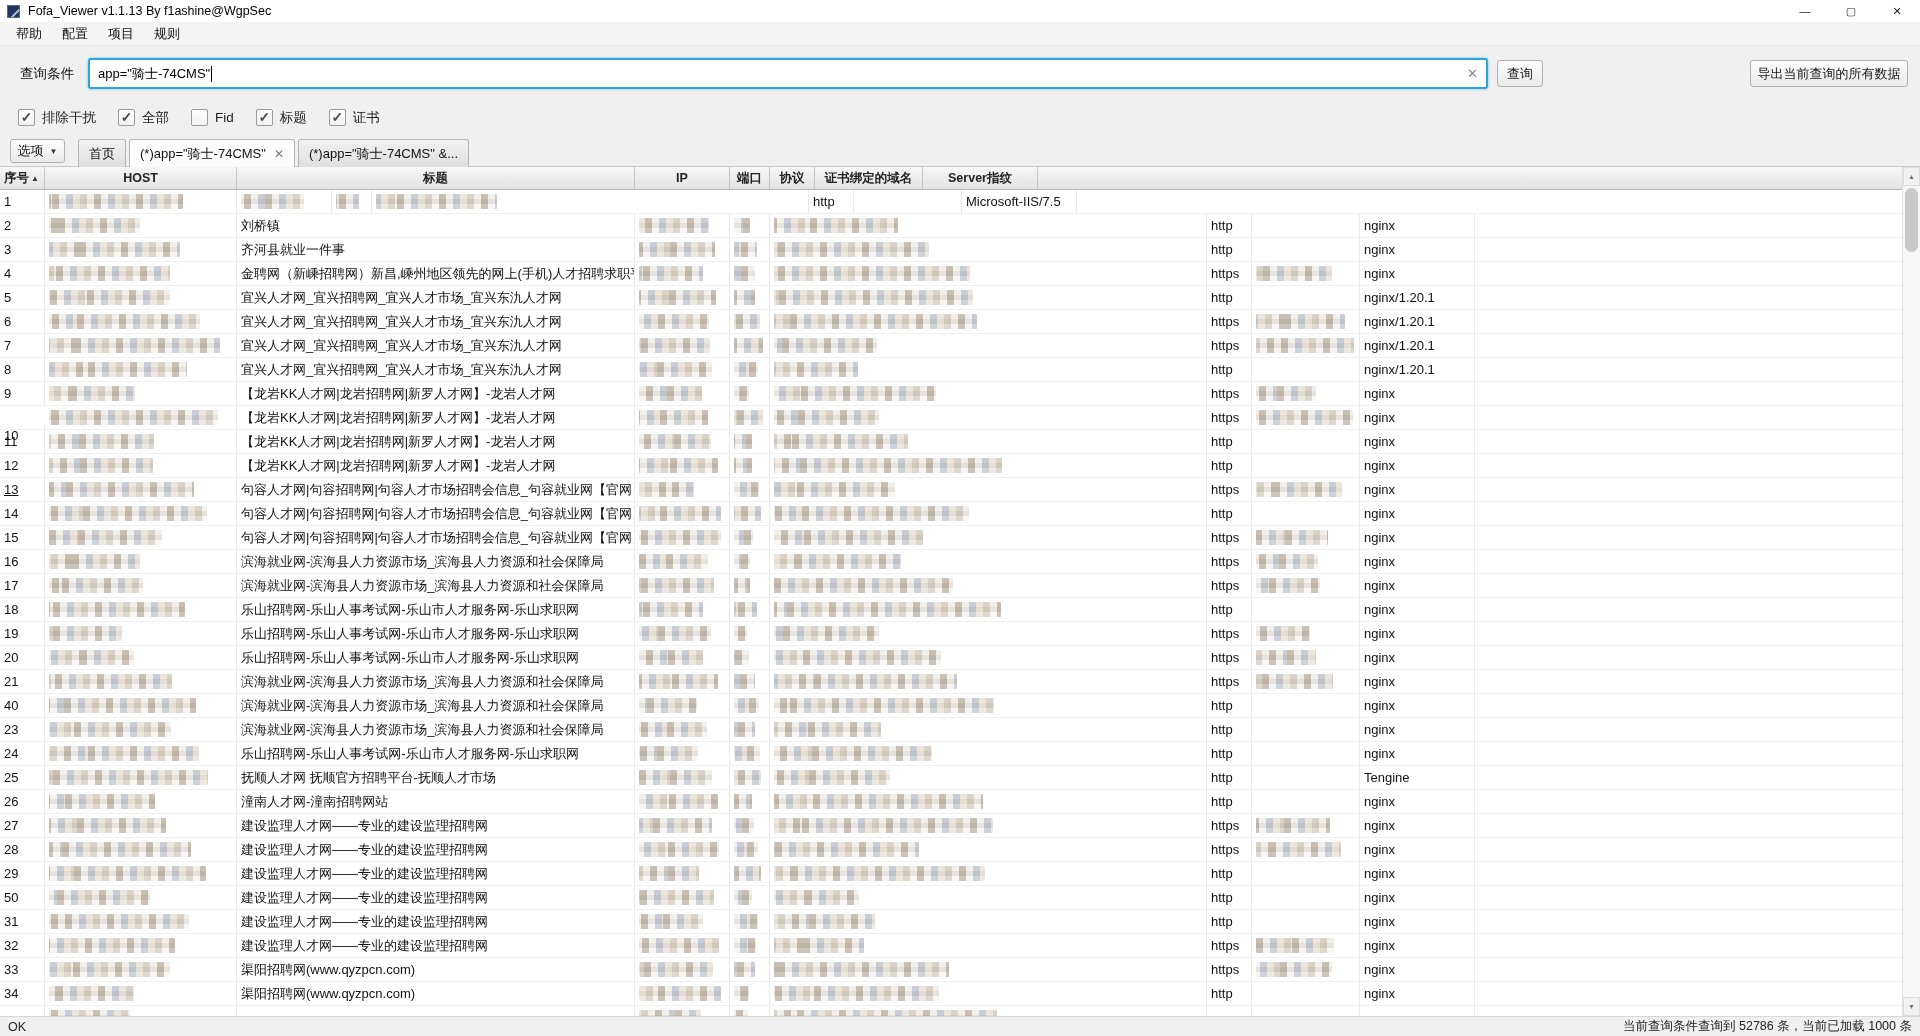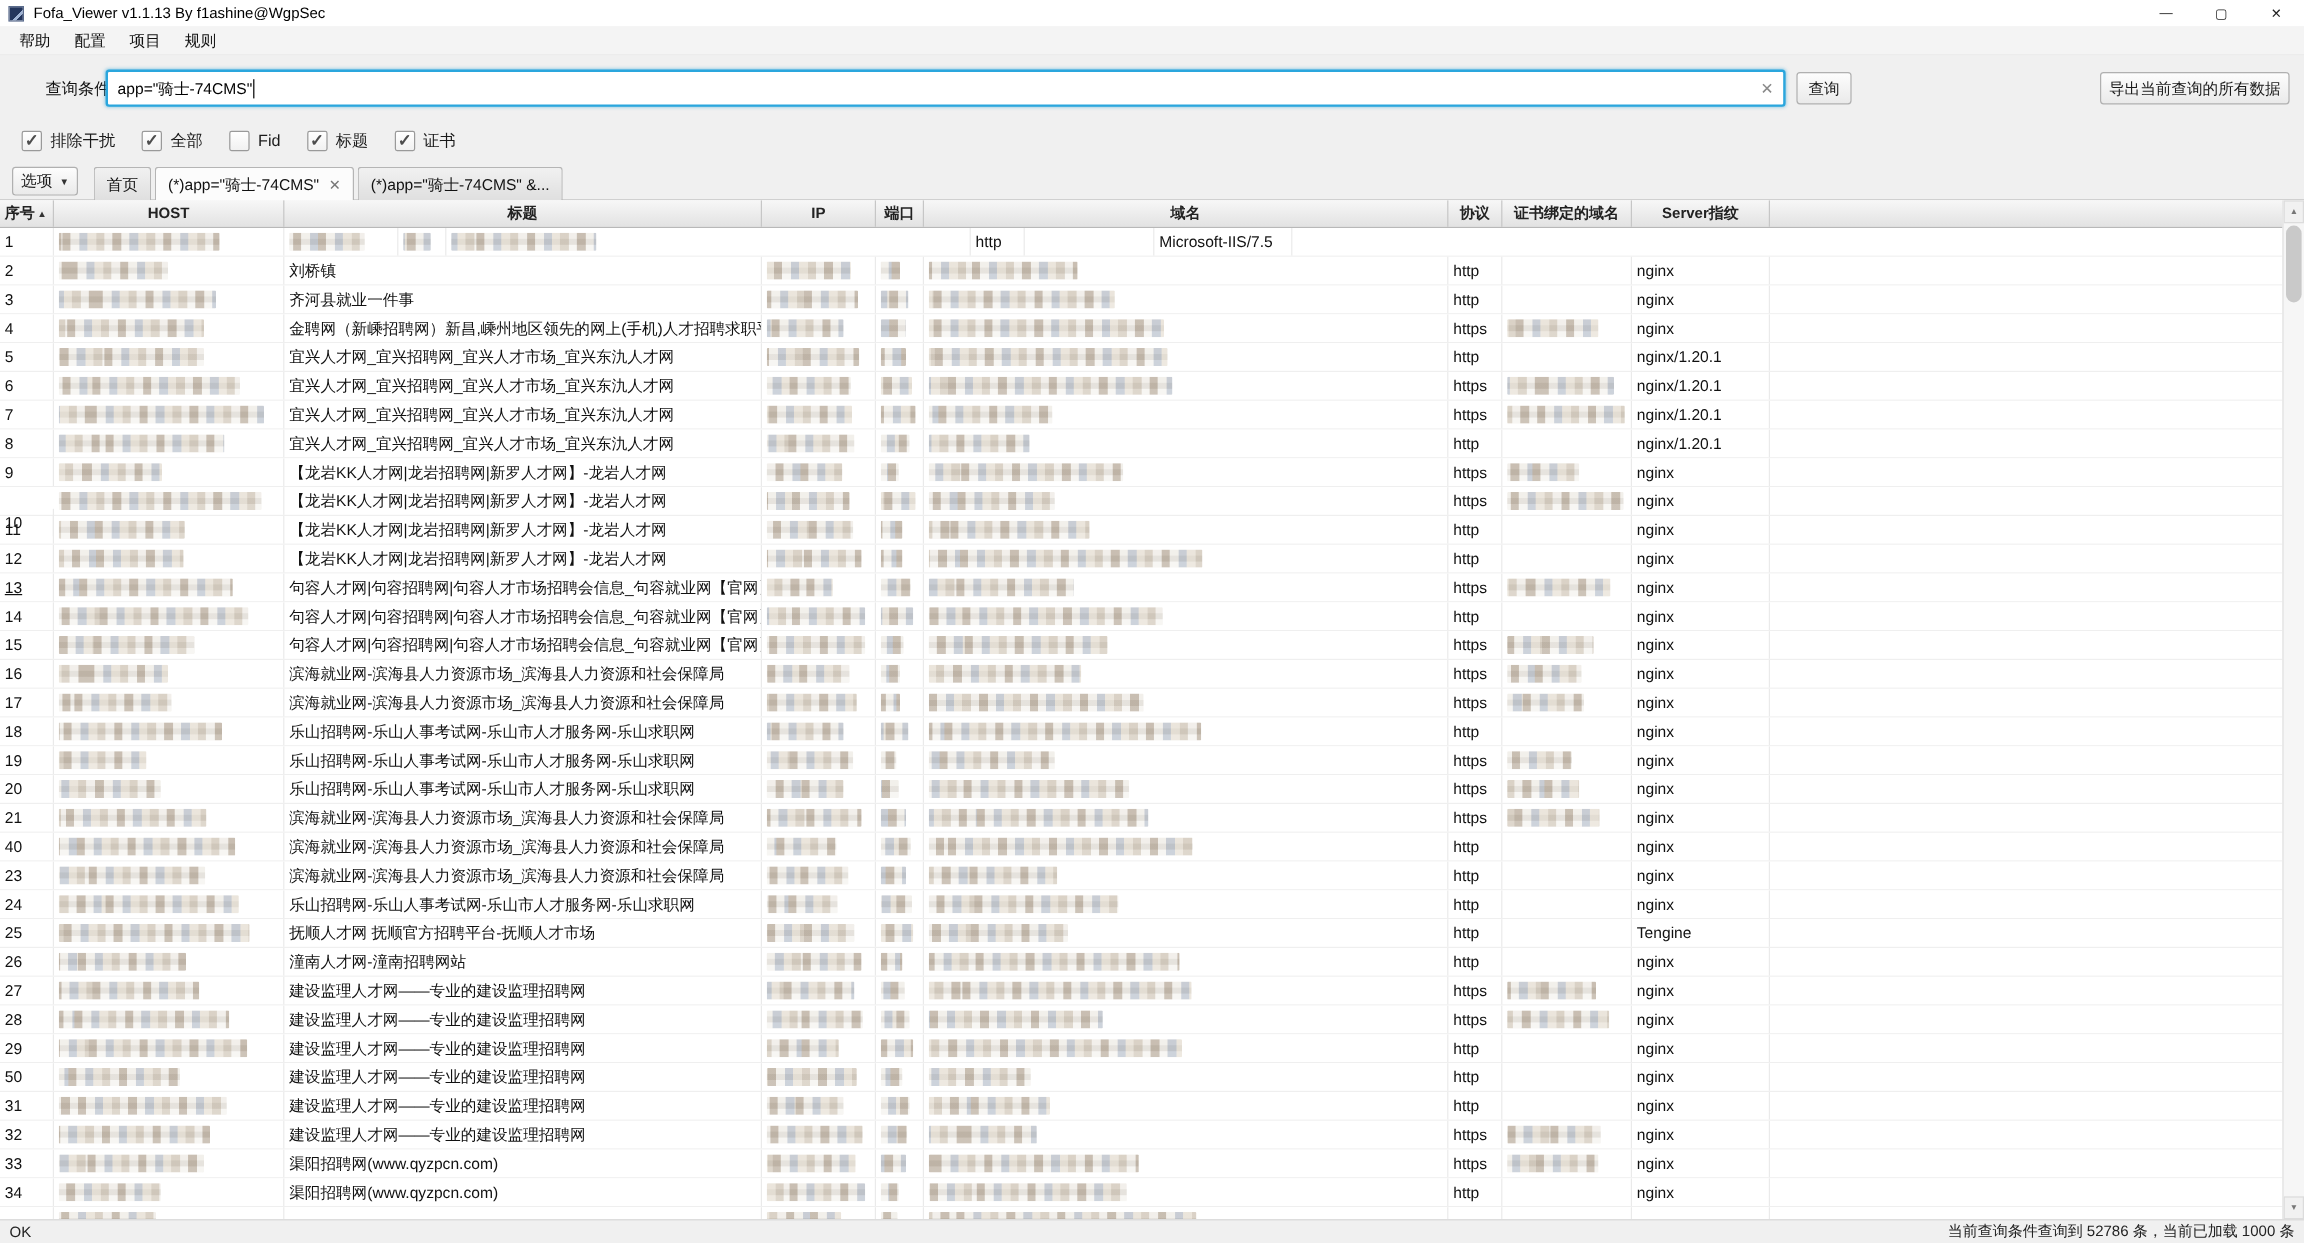--- a/index.html
+++ b/index.html
@@ -18,21 +18,21 @@
     font-size:11px; color:#222; }
 
   
   .menubar { position:absolute; left:0; top:22px; width:1920px; height:24px;
     background:#f4f4f4; display:flex; align-items:center; padding-left:6px;
     border-bottom:1px solid #ececec; }
   .menu-item { font-size:13px; padding:3px 10px; color:#111; }
 
   
   .query-row { position:absolute; left:0; top:46px; width:1920px; height:54px; }
-  .query-label { position:absolute; left:20px; top:19px; font-size:13.5px; color:#111;margin-left:18px; }
+  .query-label { position:absolute; left:20px; top:19px; font-size:13.5px; color:#111; }
   .query-input { position:absolute; left:88px; top:12px; width:1400px; height:31px;
     background:#fff; border:2px solid #2aa6dd; border-radius:3px;
     box-shadow:0 0 3px rgba(24,154,214,.55);
     display:flex; align-items:center; padding:0 26px 0 8px; font-size:13px; color:#000; }
   .caret { display:inline-block; width:1px; height:16px; background:#000; margin-left:1px; }
   .clear-x { position:absolute; right:8px; top:6px; font-size:13px; color:#8a8a8a; cursor:pointer; }
   .btn { background:linear-gradient(#fdfdfd,#eaeaea); border:1px solid #b0b0b0;
     border-radius:3px; font-size:13px; color:#1a1a1a; display:flex;
     align-items:center; justify-content:center; }
   .search-btn { position:absolute; left:1497px; top:14px; width:46px; height:27px; }
@@ -192,23 +192,20 @@
       </div>
       <div class="hcell" style="width: 398px;">
         <div>标题</div>
       </div>
       <div class="hcell" style="width: 95px;">
         <div>IP</div>
       </div>
       <div class="hcell" style="width: 40px;">
         <div>端口</div>
       </div>
-      <div class="hcell" style="width: 437px;">
-        <div>域名</div>
-      </div>
       <div class="hcell" style="width: 45px;">
         <div>协议</div>
       </div>
       <div class="hcell" style="width: 108px;">
         <div>证书绑定的域名</div>
       </div>
       <div class="hcell" style="width: 115px;">
         <div>Server指纹</div>
       </div>
       <div class="hcell fill"></div>

